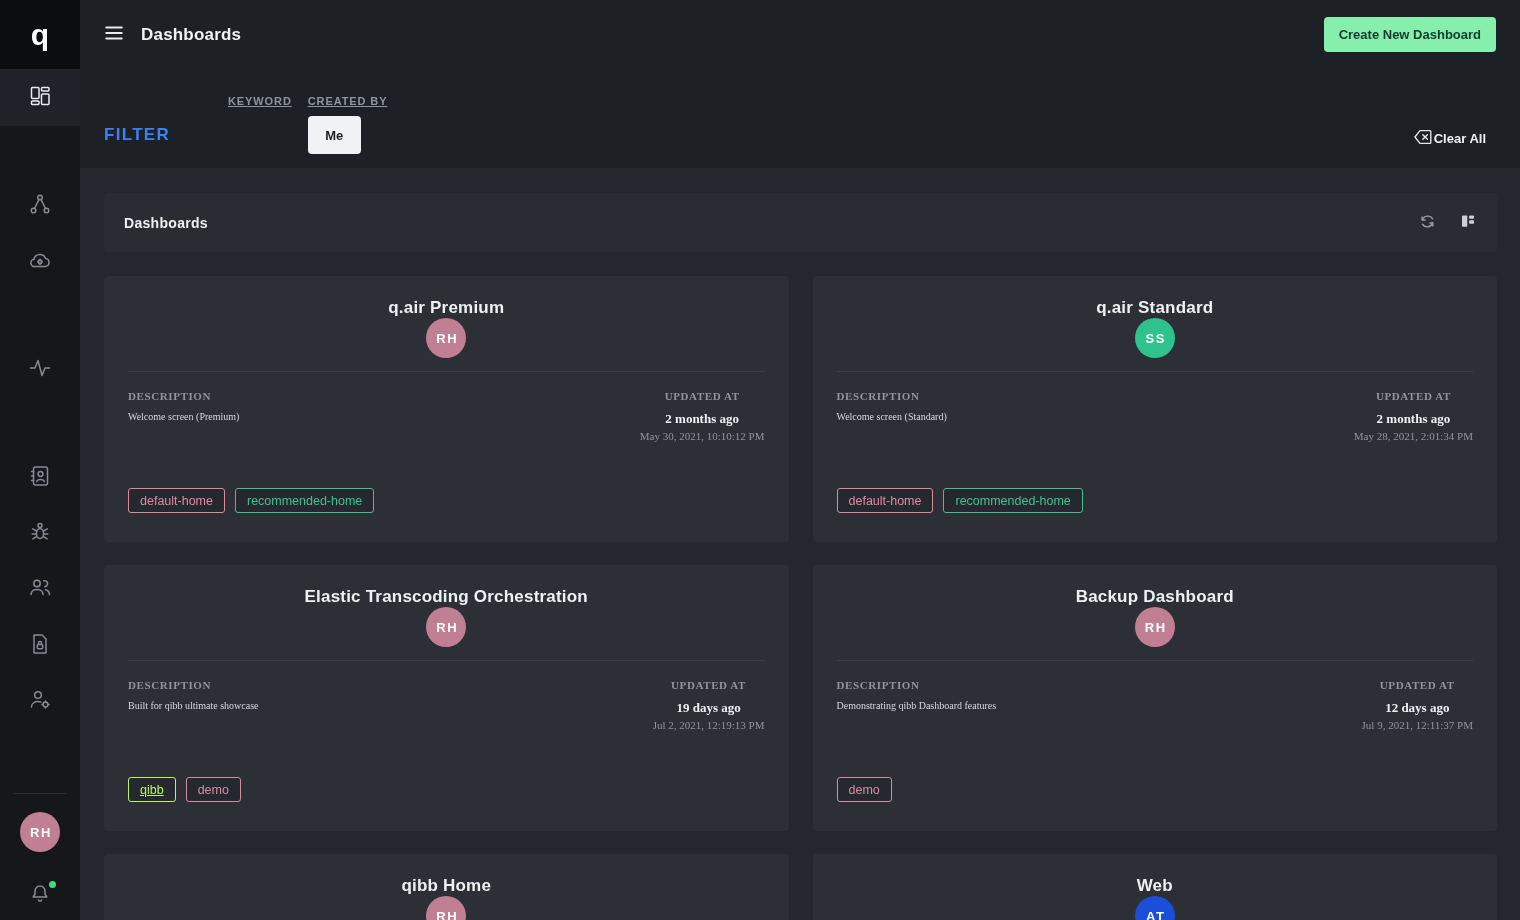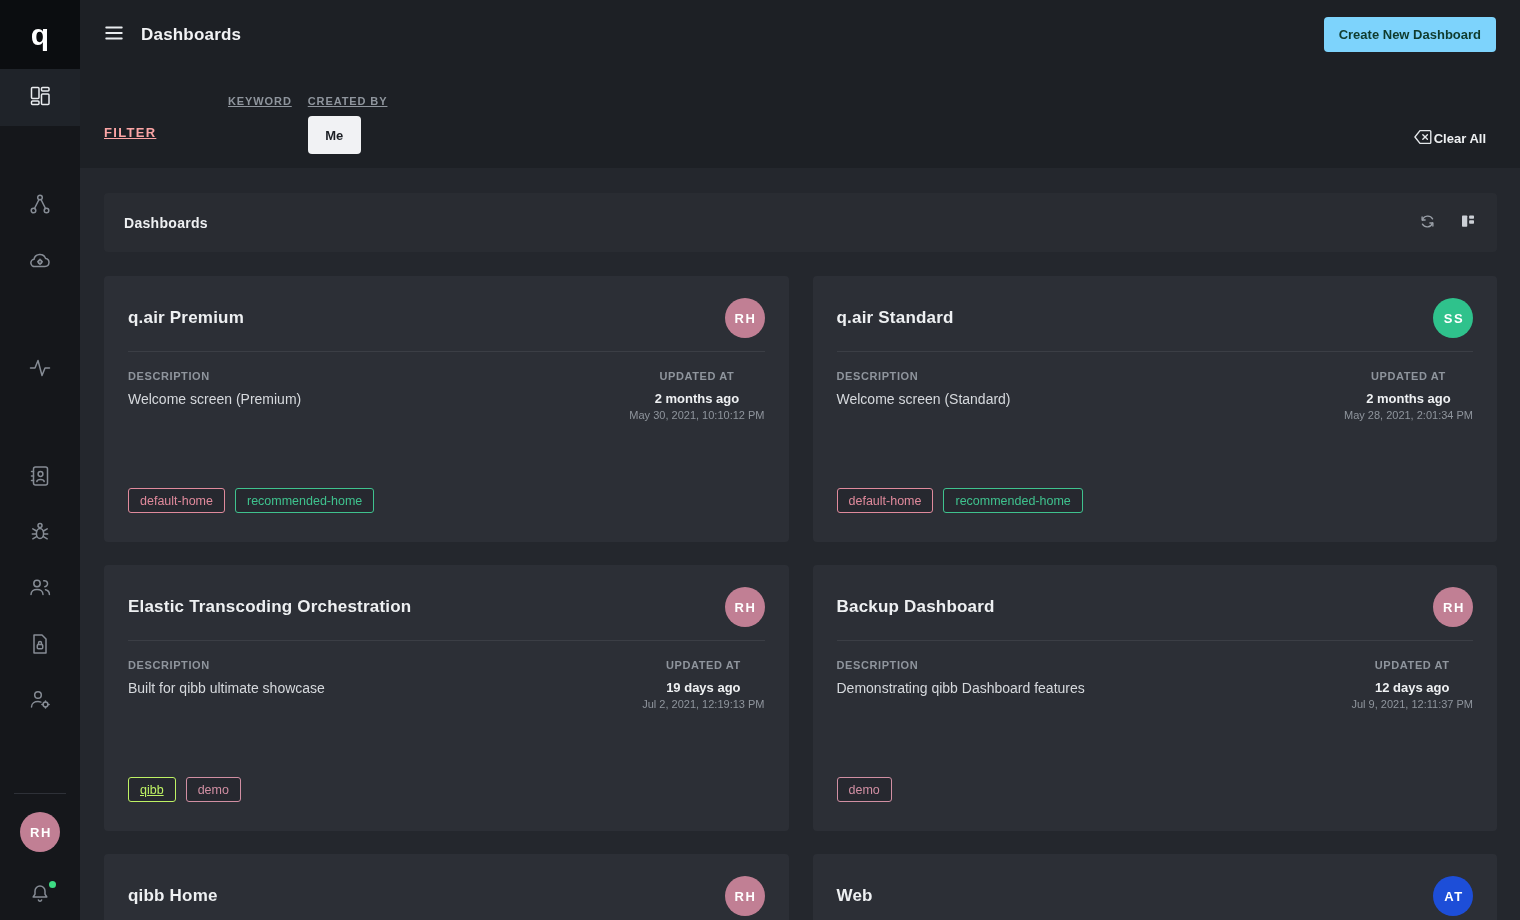--- a/index.html
+++ b/index.html
@@ -29,21 +29,21 @@
             display:flex; align-items:center; padding:0 24px 0 23px; }
   .hamburger { background:none; border:none; color:#e9ecef; cursor:pointer; display:flex; align-items:center; }
   .hamburger svg { width:22px; height:22px; stroke:currentColor; stroke-width:2; stroke-linecap:round; }
   .topbar h1 { margin-left:16px; color:#f2f3f5; font-size:17px; font-weight:700; letter-spacing:.2px; }
   .create-btn { margin-left:auto; border:none; border-radius:4px; padding:10px 15px; font-size:13px; font-weight:700;
                 color:#0f3b2d; cursor:pointer; font-family:inherit; }
 
   
   .filterbar { position:absolute; left:80px; top:69px; right:0; height:99px; background:#1d2025;
                display:flex; align-items:flex-start; padding:0 34px 0 24px; }
-  .filter-title { padding-top:56px; width:124px; color:#fca5a5; font-size:13px; font-weight:700; letter-spacing:1.3px;text-decoration:underline; }
+  .filter-title { padding-top:56px; width:124px; color:#3b82f6; font-size:17px; font-weight:700; letter-spacing:1.3px; }
   .field { display:flex; flex-direction:column; margin-top:26px; }
   .field label { font-size:11px; color:#8f959d; font-weight:700; letter-spacing:.9px; margin-bottom:9px;text-decoration:underline; }
   .kw-input { width:312px; height:35px; background:#17191e; border:1px solid #3a3e45; border-radius:3px;
               color:#d6d9dd; padding:0 12px; font-size:13px; font-family:inherit; outline:none; }
   .kw-input::placeholder { color:#6d727a; }
   .field-created { margin-left:16px; }
   .me-btn { width:53px; height:38px; background:#f1f2f4; color:#1c1f24; border:none; border-radius:4px;
             font-size:13px; font-weight:700; cursor:pointer; font-family:inherit; }
   .clear-all { margin-left:auto; margin-top:57px; display:flex; align-items:center; background:none; border:none;
                color:#eef0f2; font-size:13px; font-weight:700; cursor:pointer; font-family:inherit; }
@@ -53,28 +53,28 @@
   .main { position:absolute; left:80px; top:168px; right:0; bottom:0; background:#24272d; padding:25px 23px 0 24px; overflow:hidden; }
   .panel-header { height:59px; background:#292c32; border-radius:4px; display:flex; align-items:center; padding:0 20px; }
   .panel-header .panel-title { color:#eef0f2; font-size:14px; font-weight:700; letter-spacing:.3px; }
   .panel-icons { margin-left:auto; display:flex; align-items:center; gap:22px; }
   .panel-icons button { background:none; border:none; cursor:pointer; display:flex; align-items:center; padding:0; }
   .icon-refresh svg { width:19px; height:19px; stroke:#9aa0a8; fill:none; stroke-width:1.7; stroke-linecap:round; stroke-linejoin:round; }
   .icon-grid svg { width:18px; height:18px; fill:#ccd0d6; }
 
   .grid { margin-top:24px; display:grid; grid-template-columns:1fr 1fr; gap:23px 24px; }
   .card { position:relative; height:266px; background:#2c2f36; border-radius:4px; padding:0 24px; cursor:pointer; }
-  .card-head { display:flex; align-items:center; justify-content:space-between; padding-top:22px; }
+  .card-head { display:flex; align-items:center; justify-content:space-between; padding-top:22px;flex-direction:column; }
   .card-head h2 { color:#eef0f2; font-size:17px; font-weight:700; letter-spacing:.2px; }
   .avatar { width:40px; height:40px; border-radius:50%; flex:none; display:flex; align-items:center; justify-content:center;
             color:#fff; font-size:13px; font-weight:700; letter-spacing:1.5px; padding-left:2px; }
   .card-divider { margin-top:13px; border-bottom:1px solid #3b3e45; }
-  .card-info { display:flex; justify-content:space-between; margin-top:14px; }
+  .card-info { display:flex; justify-content:space-between; margin-top:14px;font-family:Liberation Serif, serif; }
   .lbl { font-size:11px; color:#8f959d; font-weight:700; letter-spacing:.6px; }
-  .info-left p { margin-top:7px; font-size:14px; color:#d6d9dd; }
+  .info-left p { margin-top:7px; font-size:10px; color:#d6d9dd; }
   .info-right { text-align:center; }
   .info-right .rel { margin-top:7px; font-size:13px; font-weight:700; color:#eef0f2; }
   .info-right .abs { margin-top:3px; font-size:11px; color:#8f959d; }
   .tags { position:absolute; left:24px; bottom:29px; display:flex; gap:10px; }
   .tag { font-size:12.5px; padding:4.5px 11px; border:1px solid; border-radius:3px; background:rgba(0,0,0,.13); }
 </style>
 </head>
 <body>
 
 <div class="app">
@@ -192,21 +192,21 @@
 
   <header class="topbar">
     <button class="hamburger">
       <span>
         <svg viewBox="0 0 24 24">
             <path d="M3.5 6h17M3.5 12h17M3.5 18h17"></path>
           </svg>
       </span>
     </button>
     <h1>Dashboards</h1>
-    <button class="create-btn" style="background: #7dd3fc;">Create New Dashboard</button>
+    <button class="create-btn" style="background: #86efac;">Create New Dashboard</button>
   </header>
 
   <section class="filterbar">
     <div class="filter-title">FILTER</div>
     <div class="field">
       <label>KEYWORD</label>
     </div>
     <div class="field field-created">
       <label>CREATED BY</label>
       <button class="me-btn">Me</button>

